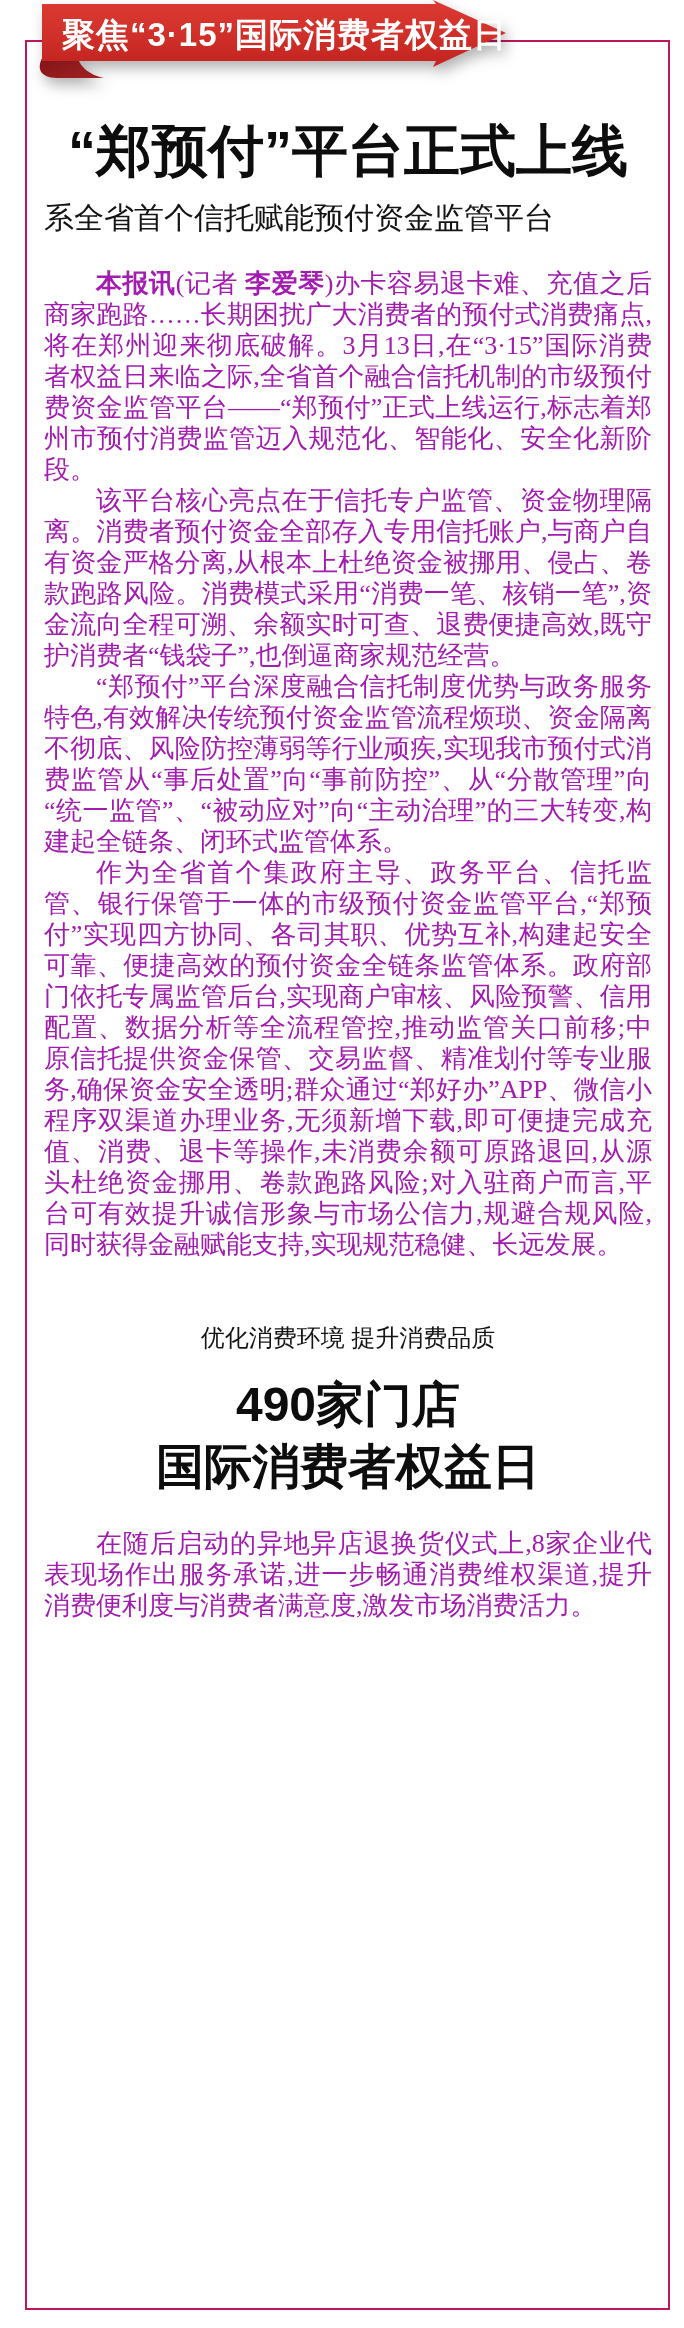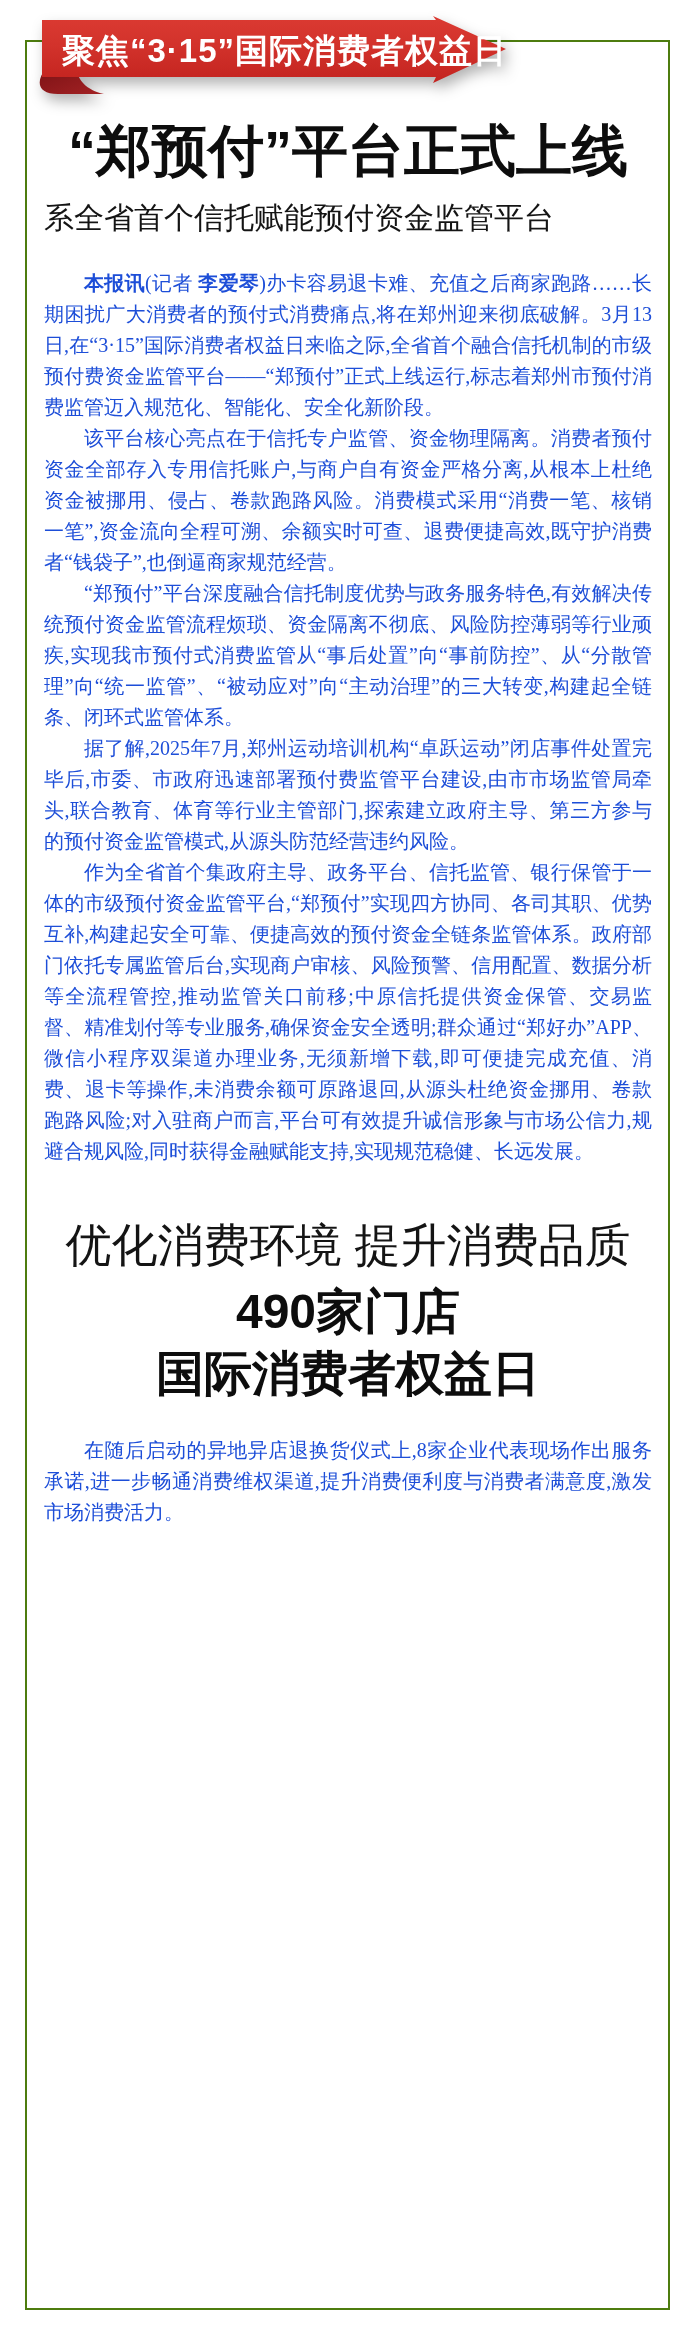--- a/index.html
+++ b/index.html
@@ -10,29 +10,29 @@
     overflow:hidden;
     color:#111;
     font-family:"Liberation Serif","DejaVu Serif",serif;
   }
   
   .content-box{
     position:absolute;
     left:25px;top:40px;
     width:645px;height:2270px;
     box-sizing:border-box;
-    border:2px solid #4d7c0f;
+    border:2px solid #be185d;
     padding:0 16px 0 17px;
     overflow:hidden;
     background:#fff;
   }
   
   .ribbon{
     position:absolute;
-    left:32px;top:16px;
+    left:32px;top:0;
     width:484px;height:88px;
     z-index:5;
     filter:drop-shadow(4px 7px 7px rgba(0,0,0,0.30));
   }
   .ribbon svg{display:block;}
   .ribbon-text{
     position:absolute;
     left:30px;top:13px;
     font-family:"Liberation Sans","DejaVu Sans",sans-serif;
     font-weight:bold;
@@ -57,34 +57,34 @@
     font-family:"Liberation Sans","DejaVu Sans",sans-serif;
     font-weight:400;
     font-size:30px;
     line-height:40px;
     text-align:left;
     color:#141414;
   }
   .body-text{margin-top:30px;}
   .body-text p{
     margin:0;
-    font-size:20px;
+    font-size:26px;
     line-height:31px;
     text-align:justify;
     text-indent:2em;
-    color:#1d4ed8;
+    color:#a21caf;
     letter-spacing:0;
   }
   .body-text b{font-weight:bold;}
   
   .kicker{
     margin:56px 0 0 0;
     font-family:"Liberation Sans","DejaVu Sans",sans-serif;
     font-weight:400;
-    font-size:46px;
+    font-size:24px;
     line-height:44px;
     text-align:center;
     color:#141414;
   }
   .a2-title{
     margin:14px 0 0 0;
     font-family:"Liberation Sans","DejaVu Sans",sans-serif;
     font-weight:900;
     font-size:48px;
     line-height:62px;
@@ -101,21 +101,20 @@
   <div class="content-box">
 
     <article>
       <h1 class="a1-title">“郑预付”平台正式上线</h1>
       <h2 class="a1-subtitle">系全省首个信托赋能预付资金监管平台</h2>
 
       <div class="body-text">
         <p><b>本报讯</b><span>(记者 </span><b>李爱琴</b><span>)</span><span>办卡容易退卡难、充值之后商家跑路……长期困扰广大消费者的预付式消费痛点,将在郑州迎来彻底破解。3月13日,在“3·15”国际消费者权益日来临之际,全省首个融合信托机制的市级预付费资金监管平台——“郑预付”正式上线运行,标志着郑州市预付消费监管迈入规范化、智能化、安全化新阶段。</span></p>
         <p>该平台核心亮点在于信托专户监管、资金物理隔离。消费者预付资金全部存入专用信托账户,与商户自有资金严格分离,从根本上杜绝资金被挪用、侵占、卷款跑路风险。消费模式采用“消费一笔、核销一笔”,资金流向全程可溯、余额实时可查、退费便捷高效,既守护消费者“钱袋子”,也倒逼商家规范经营。</p>
         <p>“郑预付”平台深度融合信托制度优势与政务服务特色,有效解决传统预付资金监管流程烦琐、资金隔离不彻底、风险防控薄弱等行业顽疾,实现我市预付式消费监管从“事后处置”向“事前防控”、从“分散管理”向“统一监管”、“被动应对”向“主动治理”的三大转变,构建起全链条、闭环式监管体系。</p>
-        <p>据了解,2025年7月,郑州运动培训机构“卓跃运动”闭店事件处置完毕后,市委、市政府迅速部署预付费监管平台建设,由市市场监管局牵头,联合教育、体育等行业主管部门,探索建立政府主导、第三方参与的预付资金监管模式,从源头防范经营违约风险。</p>
         <p>作为全省首个集政府主导、政务平台、信托监管、银行保管于一体的市级预付资金监管平台,“郑预付”实现四方协同、各司其职、优势互补,构建起安全可靠、便捷高效的预付资金全链条监管体系。政府部门依托专属监管后台,实现商户审核、风险预警、信用配置、数据分析等全流程管控,推动监管关口前移;中原信托提供资金保管、交易监督、精准划付等专业服务,确保资金安全透明;群众通过“郑好办”APP、微信小程序双渠道办理业务,无须新增下载,即可便捷完成充值、消费、退卡等操作,未消费余额可原路退回,从源头杜绝资金挪用、卷款跑路风险;对入驻商户而言,平台可有效提升诚信形象与市场公信力,规避合规风险,同时获得金融赋能支持,实现规范稳健、长远发展。</p>
       </div>
     </article>
 
     <article>
       <div class="kicker">优化消费环境 提升消费品质</div>
       <h1 class="a2-title">
         <span>490家门店</span>
         <span>国际消费者权益日</span>
       </h1>

